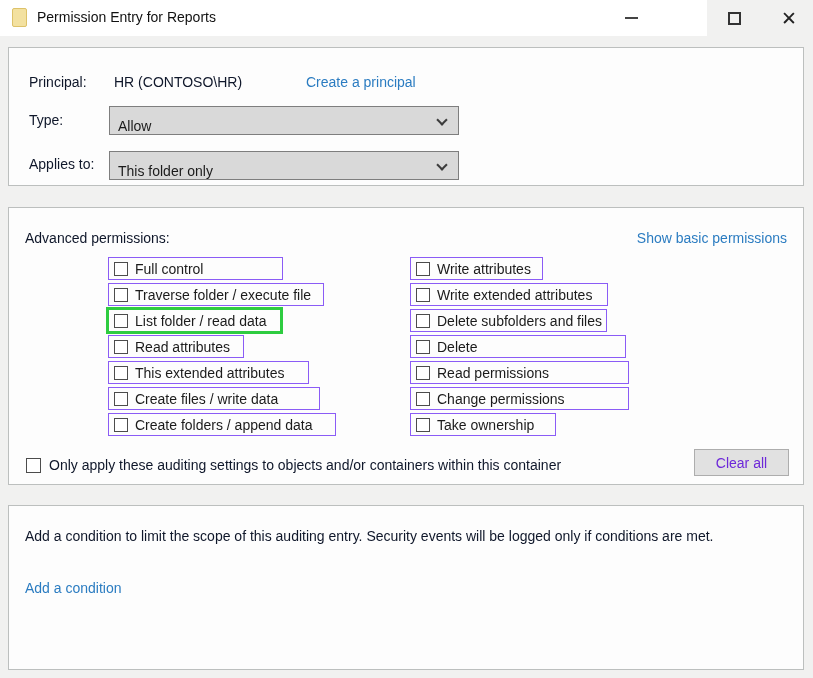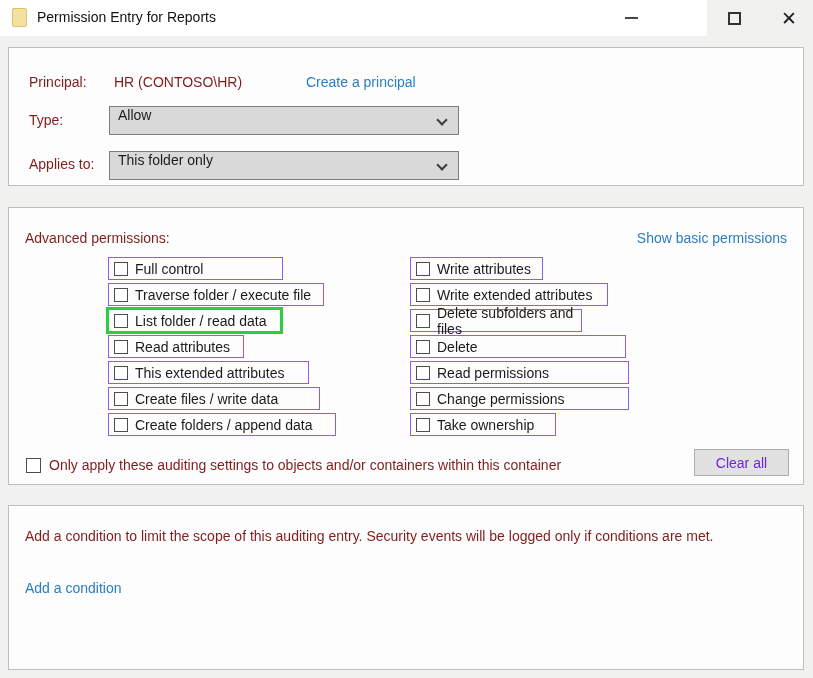--- a/index.html
+++ b/index.html
@@ -40,28 +40,28 @@
 
   
   .panel {
     position:absolute; left:8px; width:796px;
     background:#fdfdfd; border:1px solid #bcbfbe;
   }
   .panel-top    { top:47px;  height:139px; }
   .panel-perms  { top:207px; height:278px; }
   .panel-cond   { top:505px; height:165px; }
 
-  .lbl { position:absolute; color:#7f1d1d; }
+  .lbl { position:absolute; color:#0f172a; }
   .link { color:var(--link); cursor:pointer; }
 
   
   .dropdown {
     position:absolute; left:100px; width:350px; height:29px;
     background:#d9d9d9; border:1px solid #7e7e7e;
-    display:flex; align-items:flex-start; padding:0 14px 0 8px;
+    display:flex; align-items:flex-end; padding:0 14px 0 8px;
     cursor:default;
   }
   .dropdown .chev {
     position:absolute; right:12px; top:9px; width:8px; height:8px;
     border-right:2px solid #3c3c3c; border-bottom:2px solid #3c3c3c;
     transform:rotate(45deg);
   }
 
   
   .perm-col { position:absolute; top:49px; display:flex; flex-direction:column; }
@@ -81,21 +81,21 @@
   }
   .col-left  .perm-item:nth-child(1){width:175px}
   .col-left  .perm-item:nth-child(2){width:216px}
   .col-left  .perm-item:nth-child(3){width:173px}
   .col-left  .perm-item:nth-child(4){width:136px}
   .col-left  .perm-item:nth-child(5){width:201px}
   .col-left  .perm-item:nth-child(6){width:212px}
   .col-left  .perm-item:nth-child(7){width:228px}
   .col-right .perm-item:nth-child(1){width:133px}
   .col-right .perm-item:nth-child(2){width:198px}
-  .col-right .perm-item:nth-child(3){width:172px}
+  .col-right .perm-item:nth-child(3){width:197px}
   .col-right .perm-item:nth-child(4){width:216px}
   .col-right .perm-item:nth-child(5){width:219px}
   .col-right .perm-item:nth-child(6){width:219px}
   .col-right .perm-item:nth-child(7){width:146px}
 
   .footer-cb { position:absolute; left:17px; top:250px; width:15px; height:15px;
     background:#fff; border:1px solid #4c4c4c; }
   .footer-lbl { position:absolute; left:40px; top:249px; }
 
   .btn-clear {

